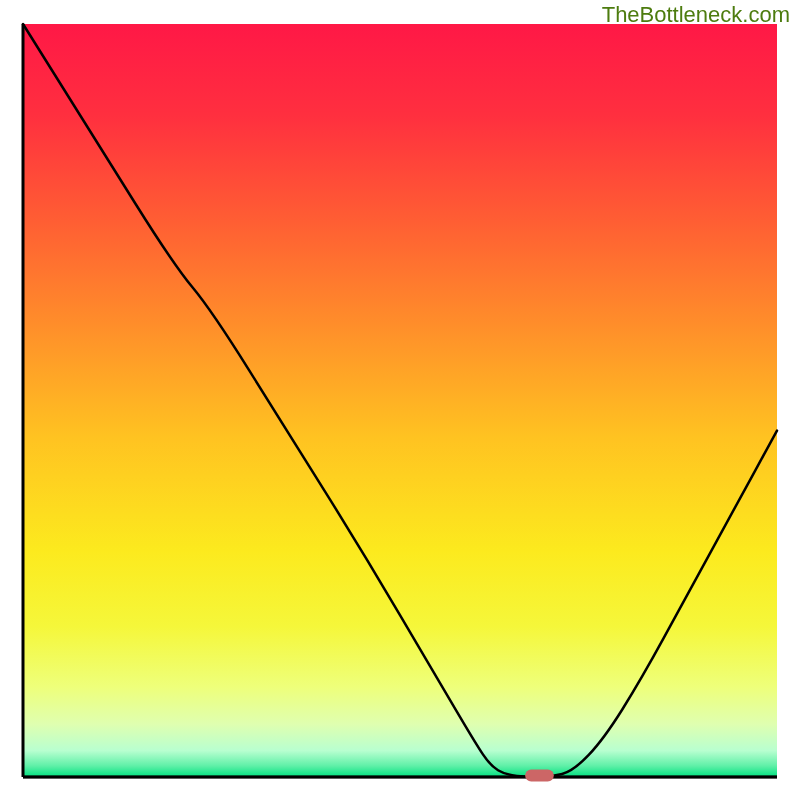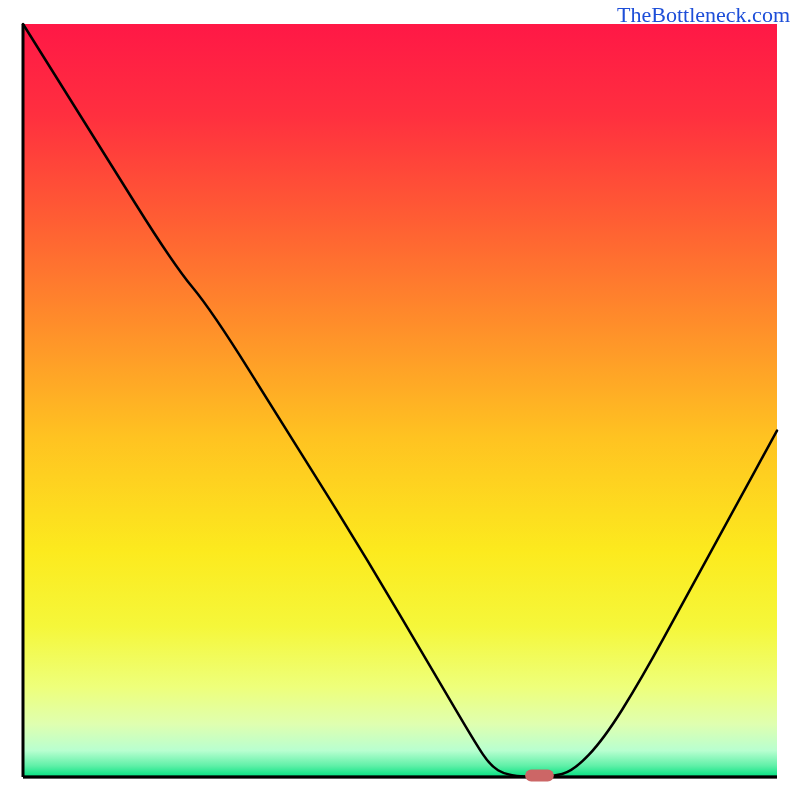--- a/index.html
+++ b/index.html
@@ -9,28 +9,27 @@
     height: 800px;
     background: #ffffff;
     font-family: Arial, Helvetica, sans-serif;
   }
   .chart-container {
     width: 800px;
     height: 800px;
     position: relative;
   }
   .attribution {
-    color: #1d4ed8;
+    color: #4d7c0f;
     font-size: 22px;
     position: absolute;
     font-weight: 400;
     top: 2px;
     right: 10px;
     z-index: 10;
-    font-family: Liberation Serif, serif;
   }
   svg {
     display: block;
   }
 </style>
 </head>
 <body>
 
 <div class="chart-container">
   <div class="attribution">TheBottleneck.com</div>

